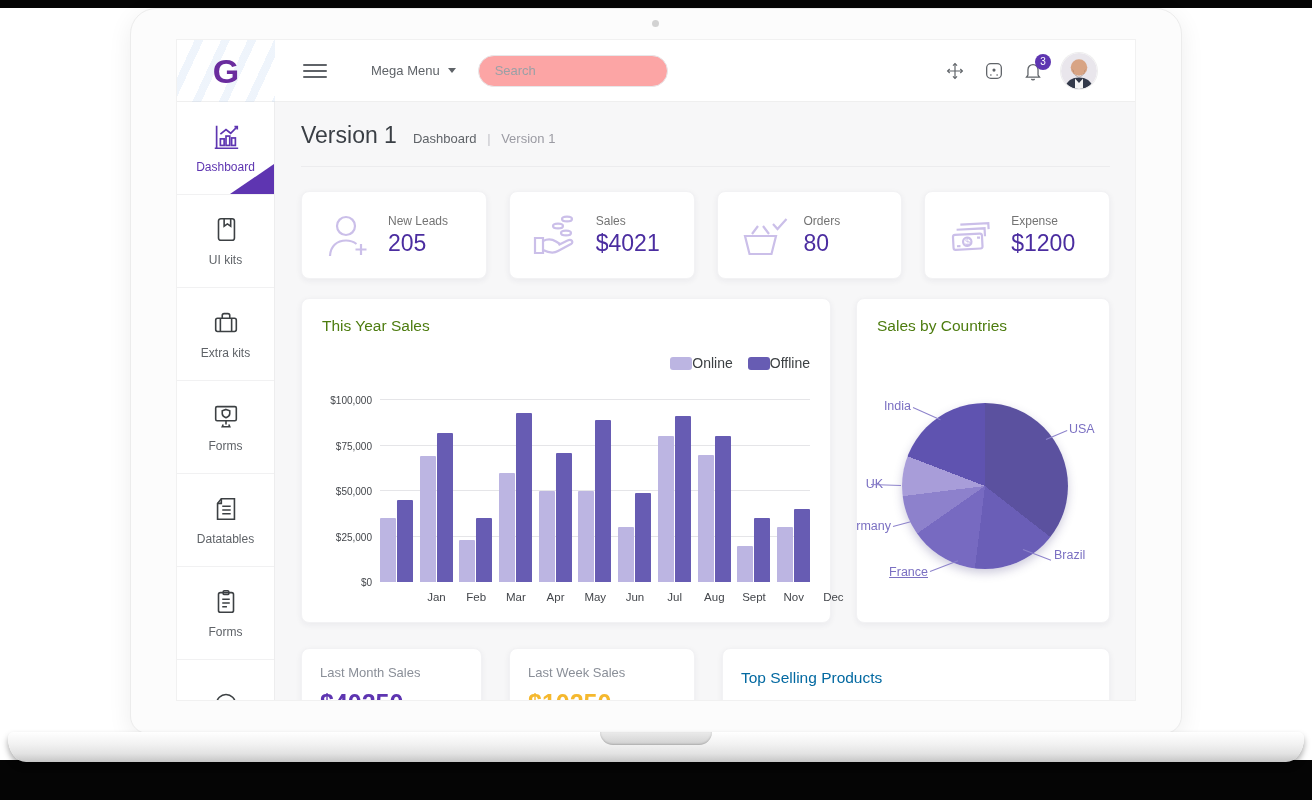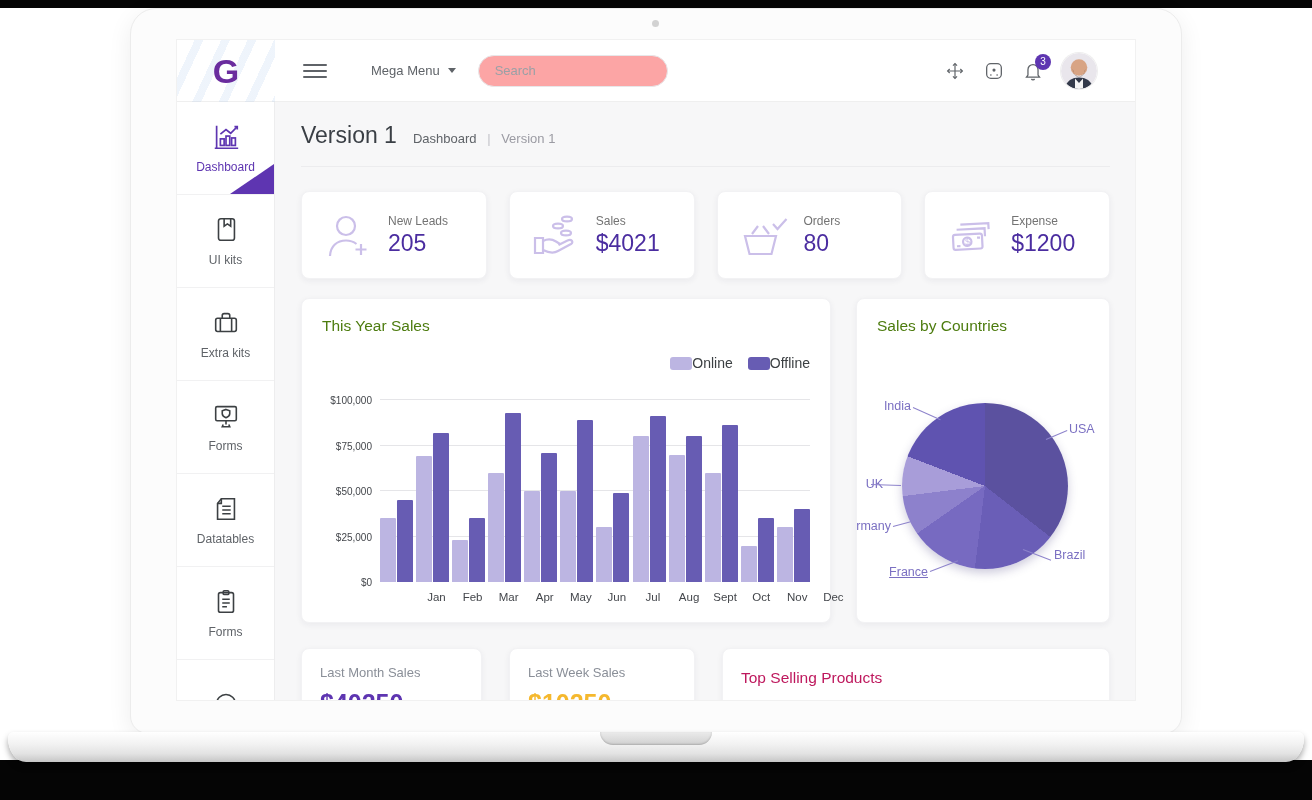--- a/index.html
+++ b/index.html
@@ -91,21 +91,21 @@
 
   .pie { position:absolute; left:45px; top:104px; width:166px; height:166px; border-radius:50%;
          box-shadow:0 4px 10px rgba(60,50,120,.25); }
   .p-lb { position:absolute; font-size:12.5px; color:#7b70c2; white-space:nowrap; }
   .p-ln { position:absolute; height:1px; background:#8d83cb; transform-origin:left center; }
 
   
   .bottom { margin-top:25px; display:grid; grid-template-columns:181px 186px 1fr; gap:27px; }
   .bcard { height:96px; padding:16px 18px; }
   .bt { font-size:13px; color:#8a8f98; }
-  .bt-big { font-size:15.5px; color:#be185d; padding-top:4px; }
+  .bt-big { font-size:15.5px; color:#0369a1; padding-top:4px; }
   .bv { font-size:25px; font-weight:bold; margin-top:9px; }
 </style>
 </head>
 <body>
 
 <div class="bar-top"></div>
 <div class="bar-bottom"></div>
 
 <div class="screen">
   <div class="webcam"></div>
@@ -391,25 +391,20 @@
                     <div class="b" style="background: rgb(188, 181, 226); height: 80%;"></div>
                     <div class="b" style="background: rgb(103, 92, 179); height: 91%;"></div>
                     <div class="xlab">Aug</div>
                   </div>
                   <div class="bgroup">
                     <div class="b" style="background: rgb(188, 181, 226); height: 70%;"></div>
                     <div class="b" style="background: rgb(103, 92, 179); height: 80%;"></div>
                     <div class="xlab">Sept</div>
                   </div>
                   <div class="bgroup">
-                    <div class="b" style="background: rgb(188, 181, 226); height: 60%;"></div>
-                    <div class="b" style="background: rgb(103, 92, 179); height: 86%;"></div>
-                    <div class="xlab">Oct</div>
-                  </div>
-                  <div class="bgroup">
                     <div class="b" style="background: rgb(188, 181, 226); height: 20%;"></div>
                     <div class="b" style="background: rgb(103, 92, 179); height: 35%;"></div>
                     <div class="xlab">Nov</div>
                   </div>
                   <div class="bgroup">
                     <div class="b" style="background: rgb(188, 181, 226); height: 30%;"></div>
                     <div class="b" style="background: rgb(103, 92, 179); height: 40%;"></div>
                     <div class="xlab">Dec</div>
                   </div>
                 </div>

